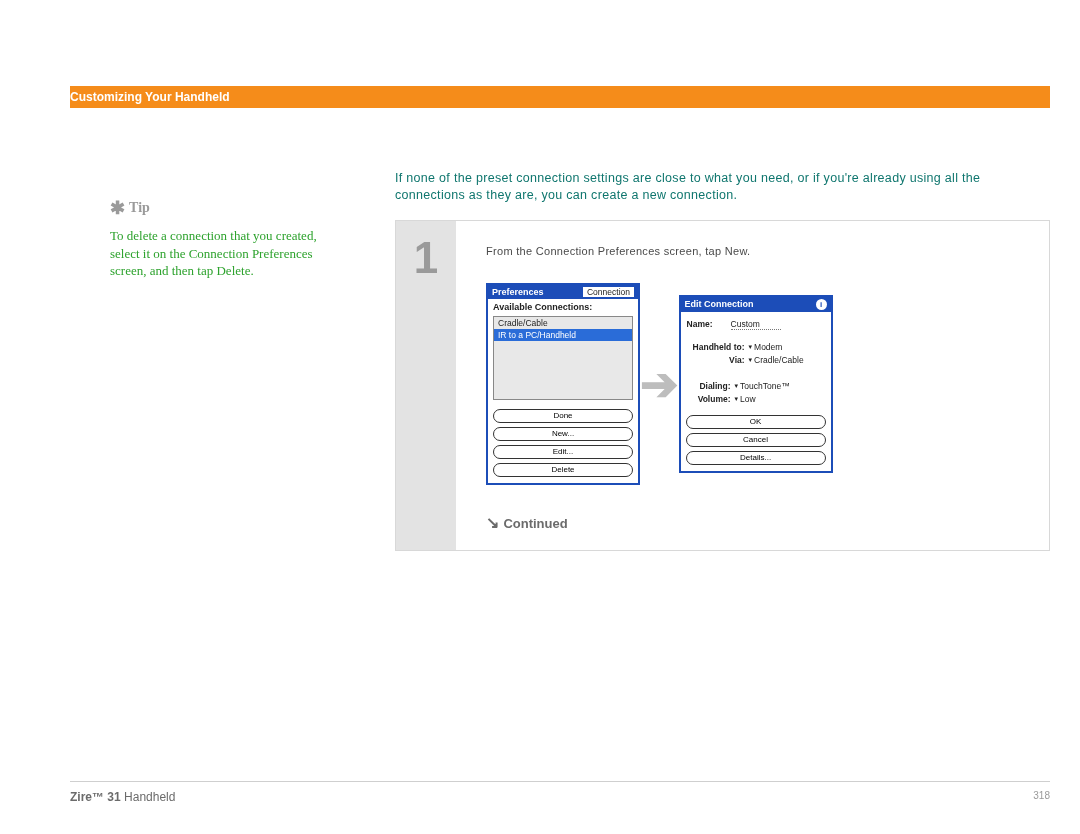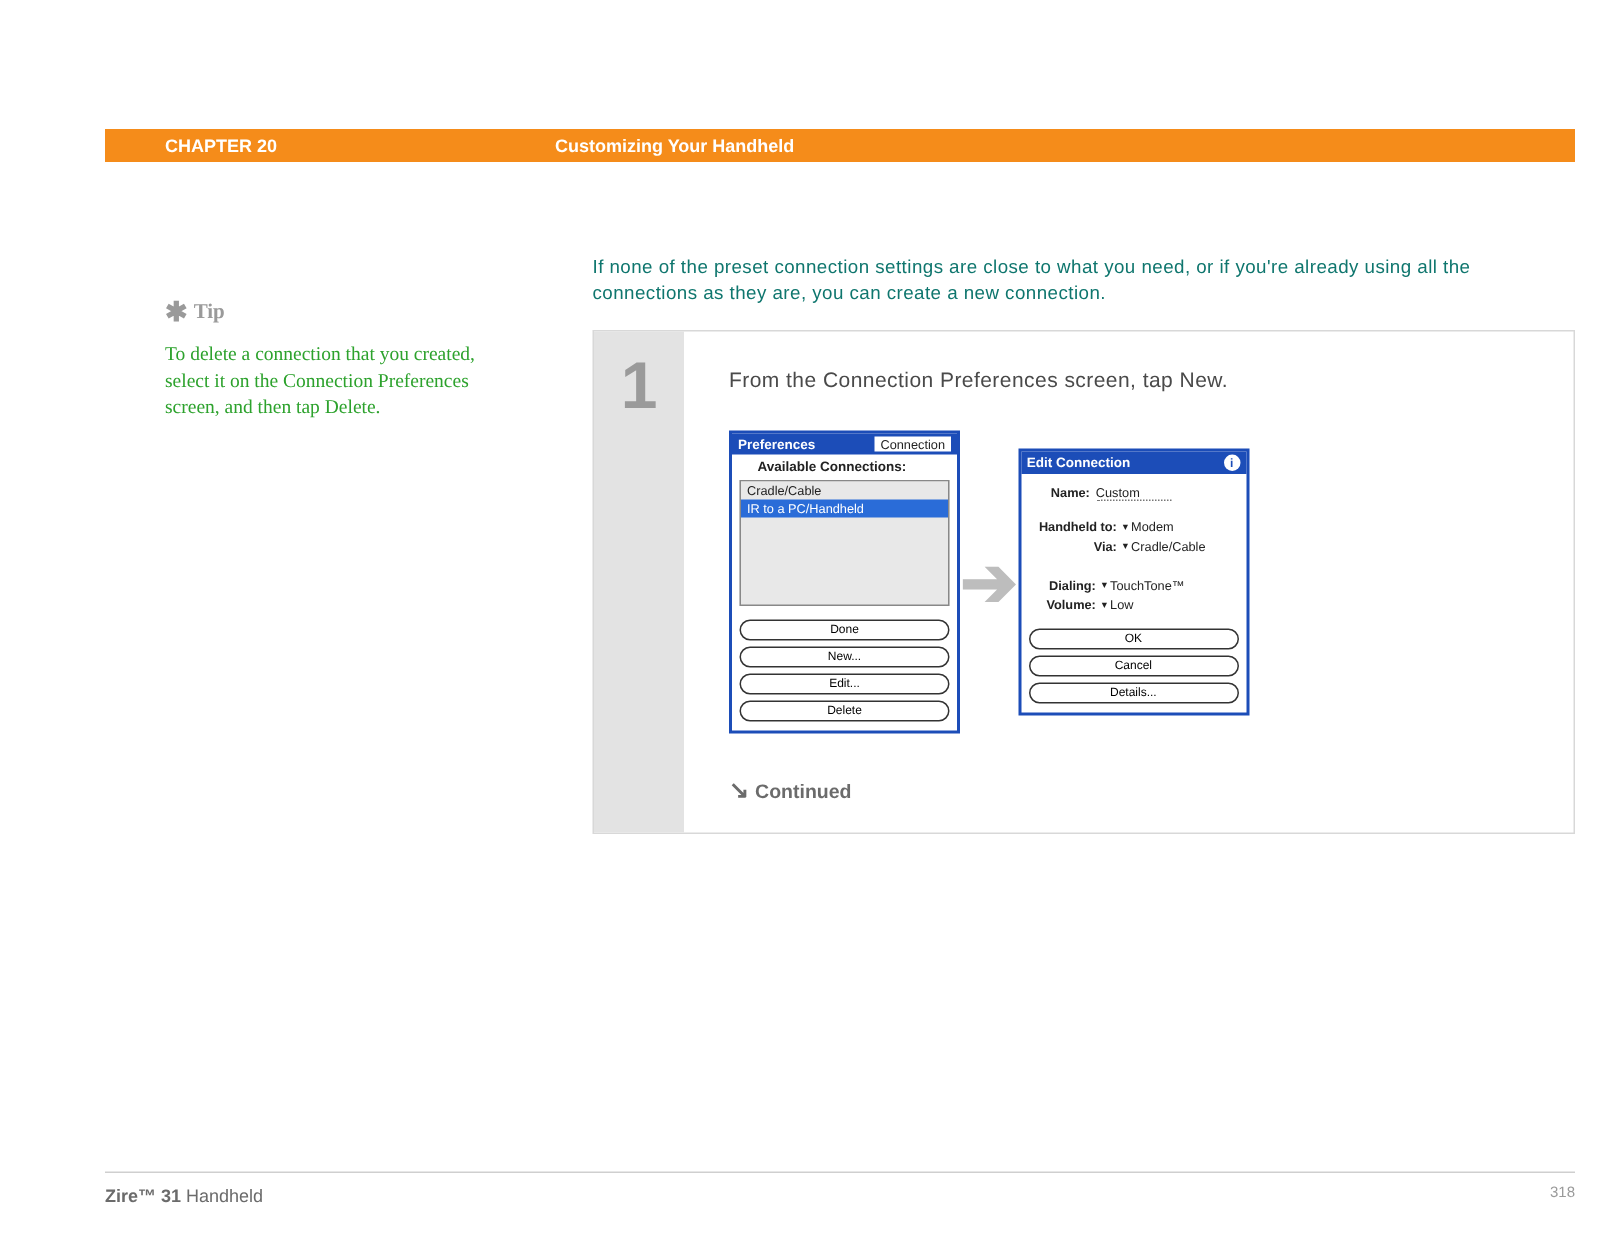--- a/index.html
+++ b/index.html
@@ -81,21 +81,21 @@
     font-size: 44px;
     color: #9a9a9a;
     font-weight: bold;
     padding-top: 12px;
   }
   .step-content {
     flex: 1;
     padding: 24px 20px 18px 30px;
   }
   .step-instruction {
-    font-size: 14px;
+    font-size: 11px;
     color: #4a4a4a;
     letter-spacing: 0.3px;
     margin-bottom: 26px;
   }
   .screens-row {
     display: flex;
     align-items: center;
     margin-bottom: 28px;
   }
   .arrow {
@@ -126,21 +126,20 @@
     background: #fff;
     color: #222;
     font-weight: normal;
     padding: 0 4px;
     border-radius: 0;
     font-size: 8.5px;
   }
   .palm-subheader {
     font-weight: bold;
     padding: 3px 5px 2px 5px;
-    margin-left: 12px;
   }
   .palm-listbox {
     margin: 2px 5px 5px 5px;
     border: 1px solid #888;
     height: 82px;
     background: #e8e8e8;
   }
   .palm-list-item {
     padding: 1px 4px;
     border-bottom: 0;
@@ -219,21 +218,20 @@
     color: #6b6b6b;
     gap: 16px;
   }
   .footer .product b { font-weight: bold; }
   .footer .page { font-size: 10px; color: #9a9a9a; }
 </style>
 </head>
 <body>
 
 <div class="header-bar">
-  <span class="header-chapter">CHAPTER 20</span>
   <span class="header-title">Customizing Your Handheld</span>
 </div>
 
 <div class="sidebar">
   <div class="tip-header">
     <span class="star">✱</span><span>Tip</span>
   </div>
   <div class="tip-text">To delete a connection that you created, select it on the Connection Preferences screen, and then tap Delete.</div>
 </div>
 
@@ -267,21 +265,21 @@
 
         <div class="arrow">➔</div>
 
         <div class="palm">
           <div class="palm-title">
             <span>Edit Connection</span>
             <span class="info-icon">i</span>
           </div>
           <div class="palm-body">
             <div class="palm-row">
-              <span class="plabel" style="width:40px;text-align:right">Name:</span>
+              <span class="plabel" style="width:40px;text-align:left">Name:</span>
               <span class="palm-input">Custom</span>
             </div>
             <div style="height:6px"></div>
             <div class="palm-row">
               <span class="plabel">Handheld to:</span>
               <span class="caret">▾</span>
               <span class="pval">Modem</span>
             </div>
             <div class="palm-row">
               <span class="plabel">Via:</span>

